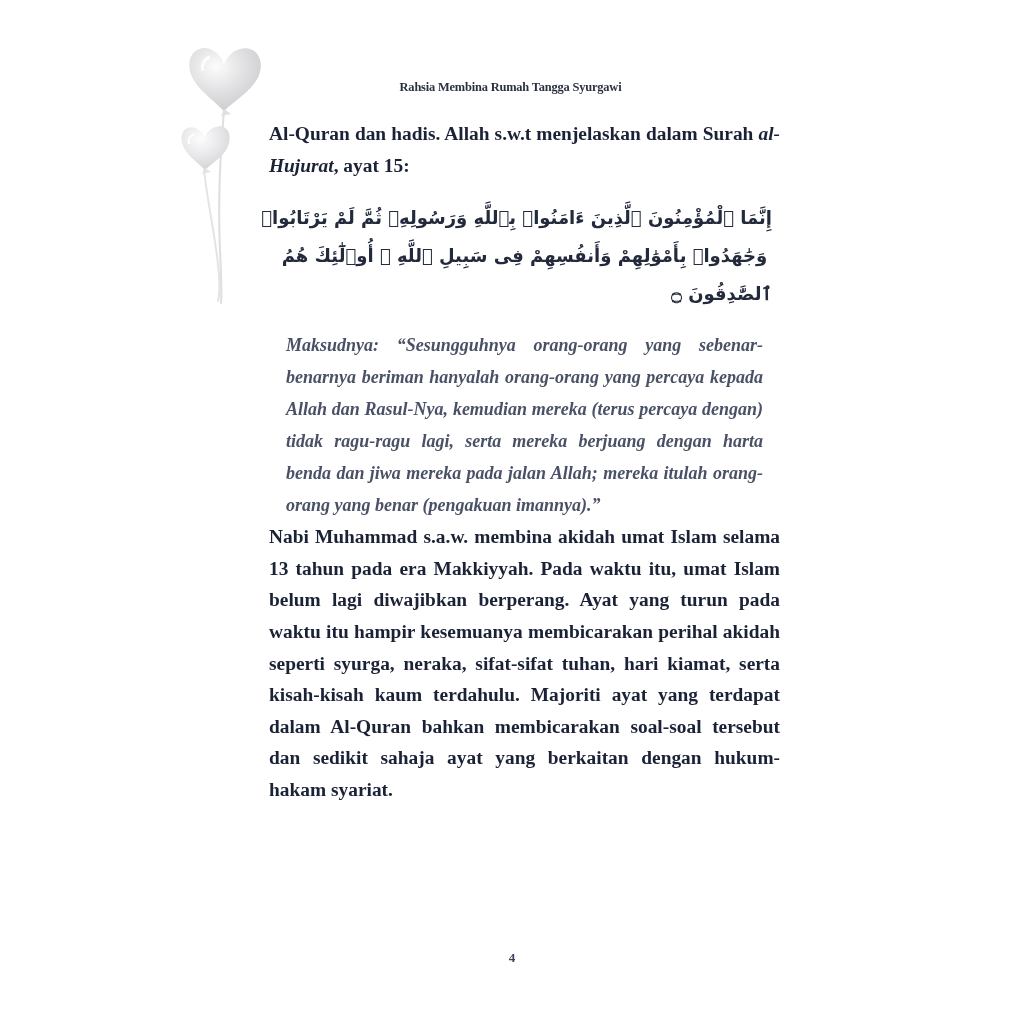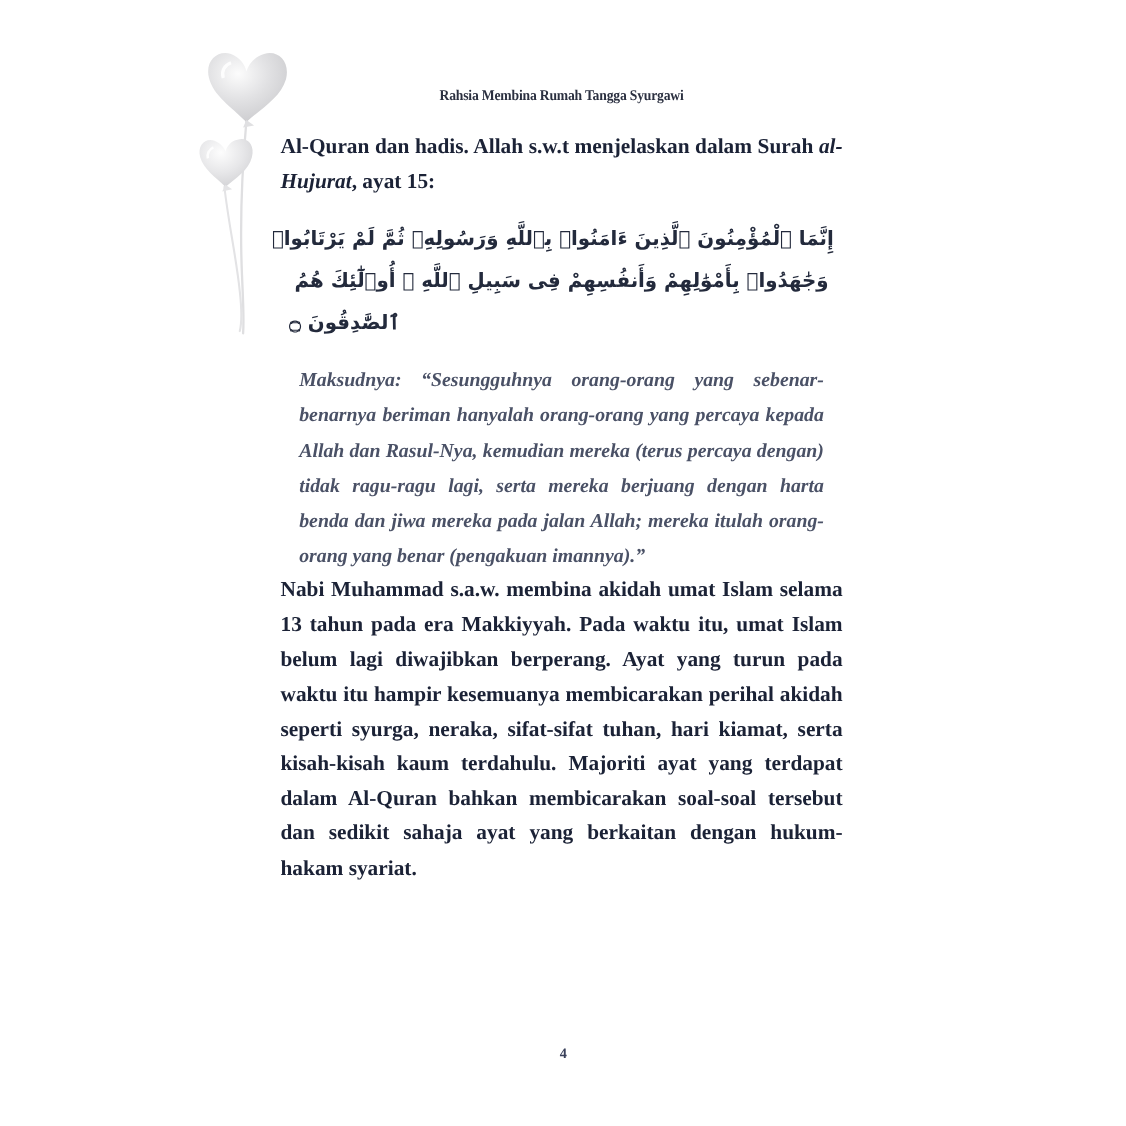--- a/index.html
+++ b/index.html
@@ -45,21 +45,21 @@
     letter-spacing: -0.2px;
     transform: scaleX(0.92);
     transform-origin: center center;
     color: #2b3040;
     white-space: nowrap;
   }
 
   
   .column {
     position: absolute;
-    left: 255px;
+    left: 269px;
     top: 118px;
     width: 511px;
   }
 
   p.body-text {
     margin: 0;
     text-align: justify;
     text-justify: inter-word;
     font-size: 19.4px;
     line-height: 31.6px;
@@ -81,21 +81,21 @@
     font-family: "DejaVu Sans", "Liberation Sans", sans-serif;
     padding: 0 8px;
   }
   .verse .vline {
     display: block;
     white-space: nowrap;
   }
   .verse .vline.l3 {
     padding-left: 0;
     padding-right: 0;
-    text-align: left;
+    text-align: right;
   }
 
   
   .translation {
     margin: 16px 17px 0 17px;
     font-style: italic;
     font-size: 18px;
     line-height: 32px;
     text-align: justify;
     text-justify: inter-word;

